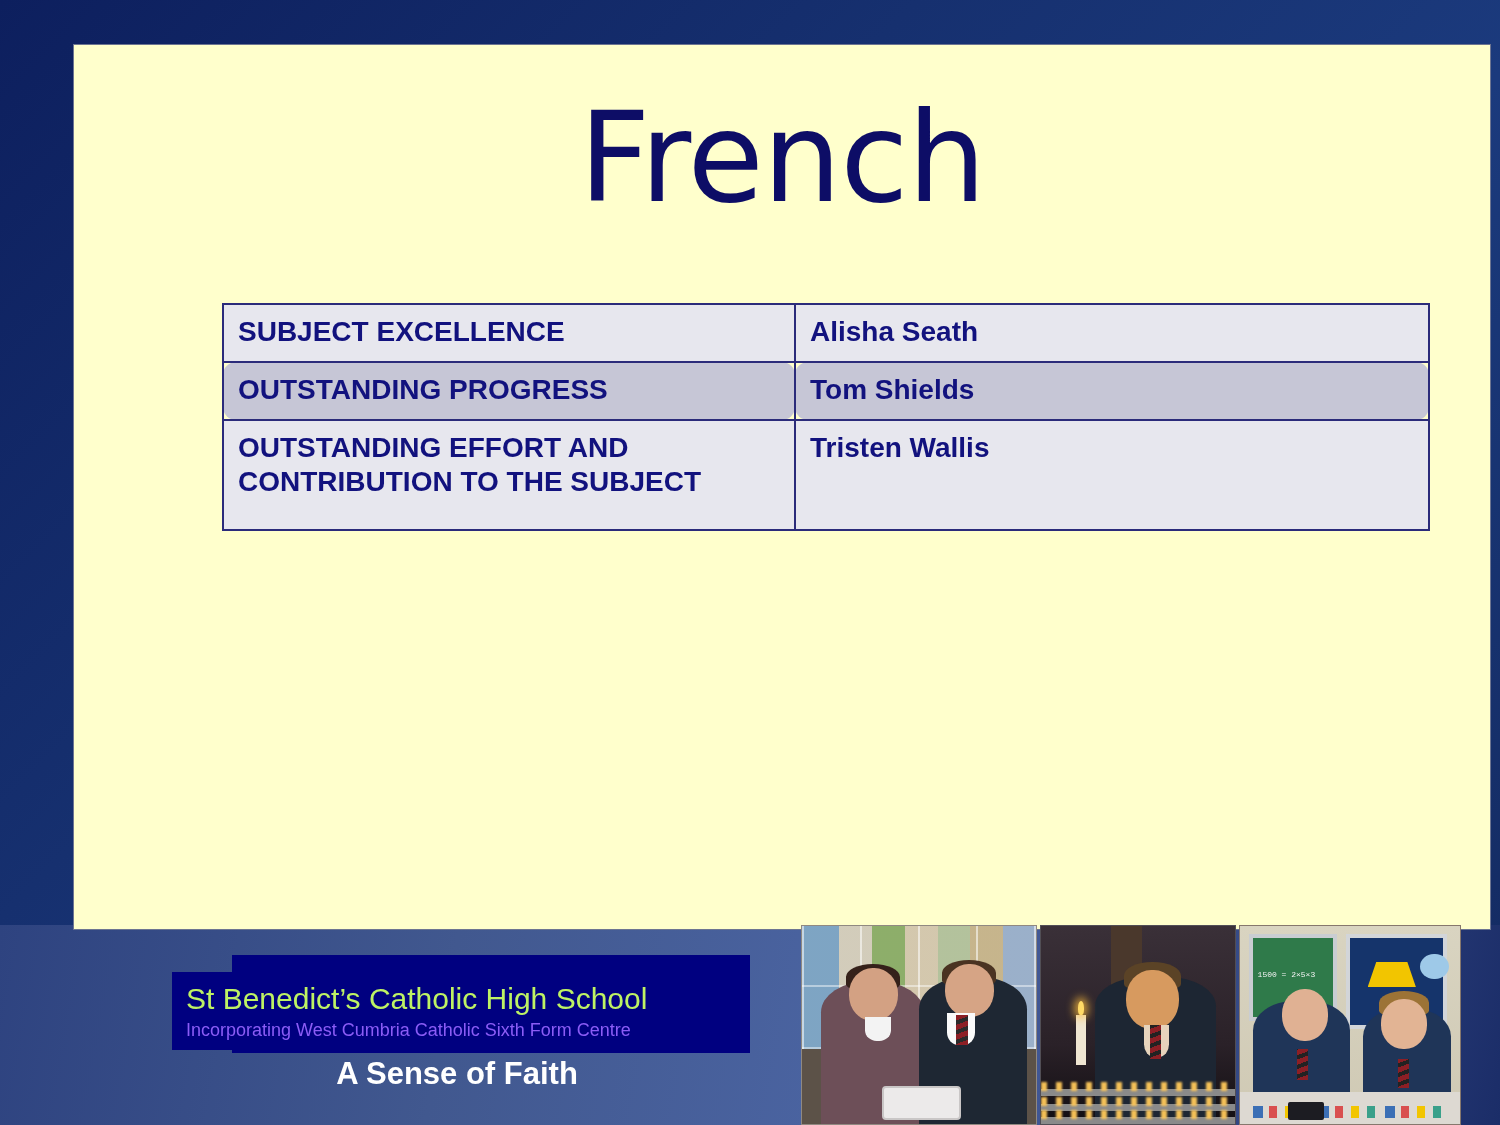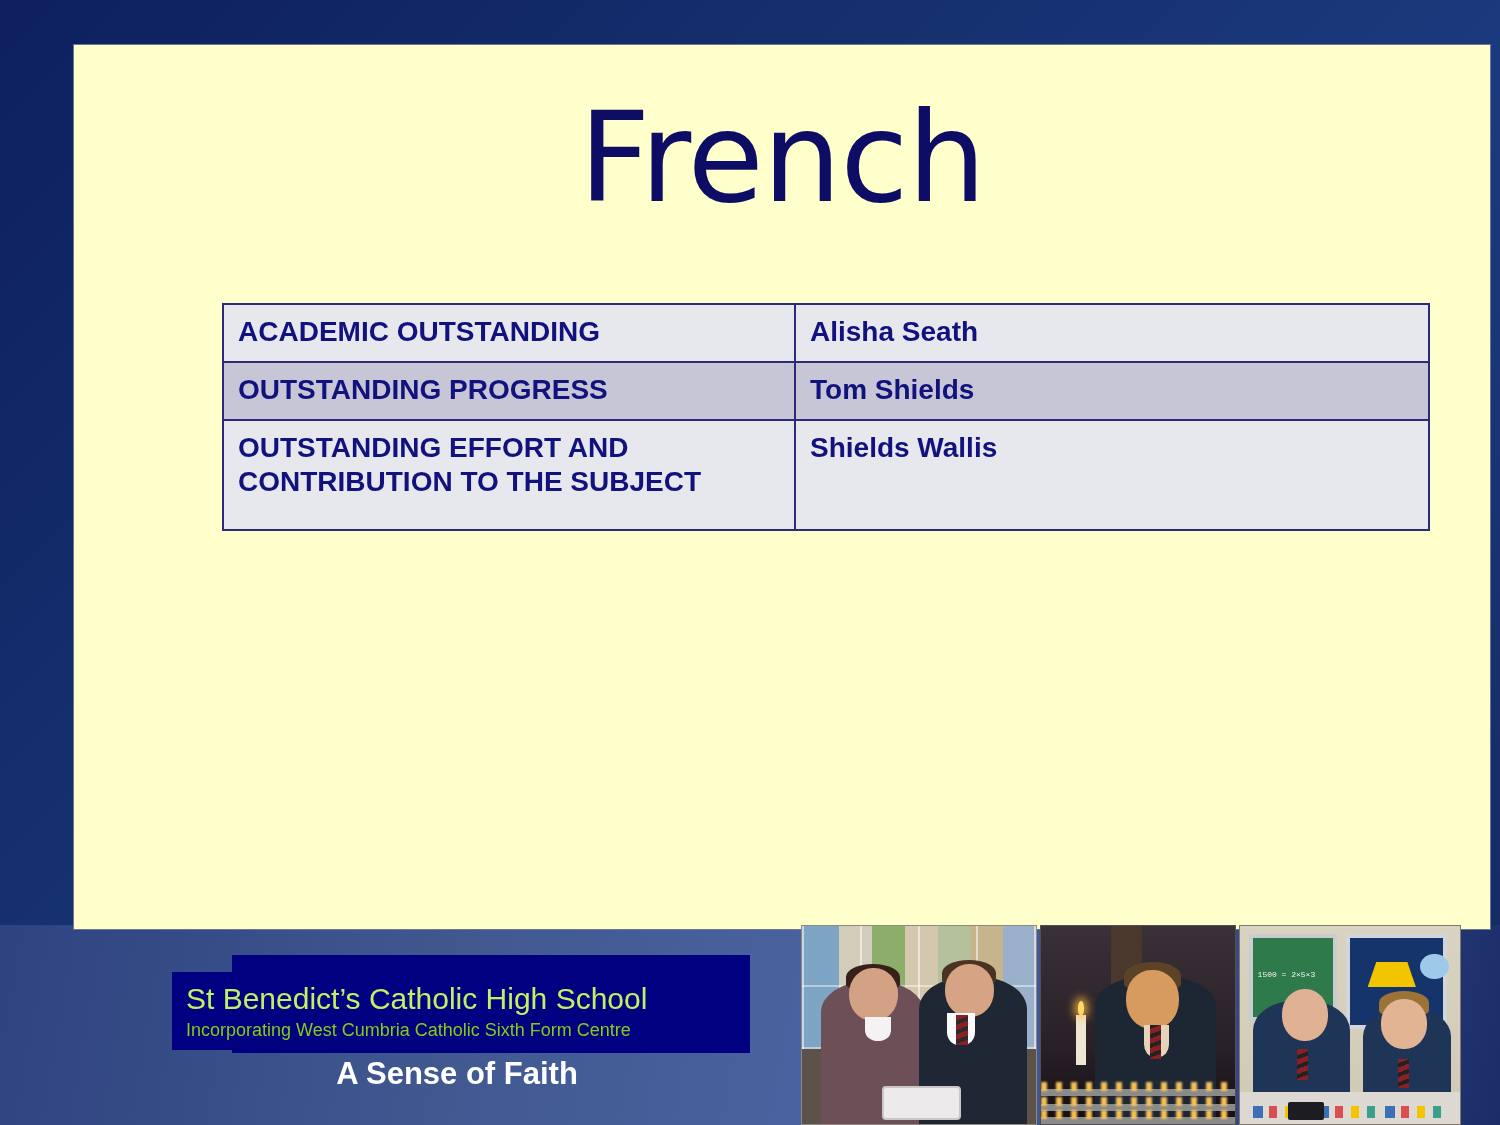--- a/index.html
+++ b/index.html
@@ -67,21 +67,21 @@
     padding: 10px 14px 12px 14px;
     vertical-align: top;
     font-size: 28px;
     font-weight: bold;
     color: #12127e;
     line-height: 1.22;
     font-family: "Liberation Sans", sans-serif;
   }
   #awards-table td.cat { width: 542px; }
   .row-light td { background: #e7e7ee; }
-  .row-dark  td { background: #c6c6d6; }
+  .row-dark  td { background: #c6c6d6; border-radius: 13px; }
   .row-tall td { height: 86px; }
 
   
   #crest {
     position: absolute;
     left: 6px;
     top: 925px;
     width: 170px;
     height: 192px;
   }
@@ -207,21 +207,21 @@
     left: 14px; top: 10px;
     font-size: 30px;
     color: #bef264;
     white-space: nowrap;
     font-family: "Liberation Sans", sans-serif;
   }
   #school-sub {
     position: absolute;
     left: 14px; top: 48px;
     font-size: 18px;
-    color: #84cc16;
+    color: #8b5cf6;
     white-space: nowrap;
     font-family: "Liberation Sans", sans-serif;
   }
   #tagline {
     position: absolute;
     left: 172px;
     top: 1056px;
     width: 570px;
     text-align: center;
     font-size: 31px;
@@ -350,30 +350,30 @@
 
   <div id="lower-band"></div>
 
   <div id="content-panel">
 
     <div id="slide-title">French</div>
 
     <table id="awards-table">
       <tbody>
         <tr class="row-light">
-          <td class="cat">ACADEMIC OUTSTANDING</td>
+          <td class="cat">SUBJECT EXCELLENCE</td>
           <td>Alisha Seath</td>
         </tr>
         <tr class="row-dark">
           <td class="cat">OUTSTANDING PROGRESS</td>
           <td>Tom Shields</td>
         </tr>
         <tr class="row-light row-tall">
           <td class="cat">OUTSTANDING EFFORT AND CONTRIBUTION TO THE SUBJECT</td>
-          <td>Shields Wallis</td>
+          <td>Tristen Wallis</td>
         </tr>
       </tbody>
     </table>
 
   </div>
 
 
   <div id="banner-back">
     <div class="bb-line1">l</div>
     <div class="bb-line2">e</div>

